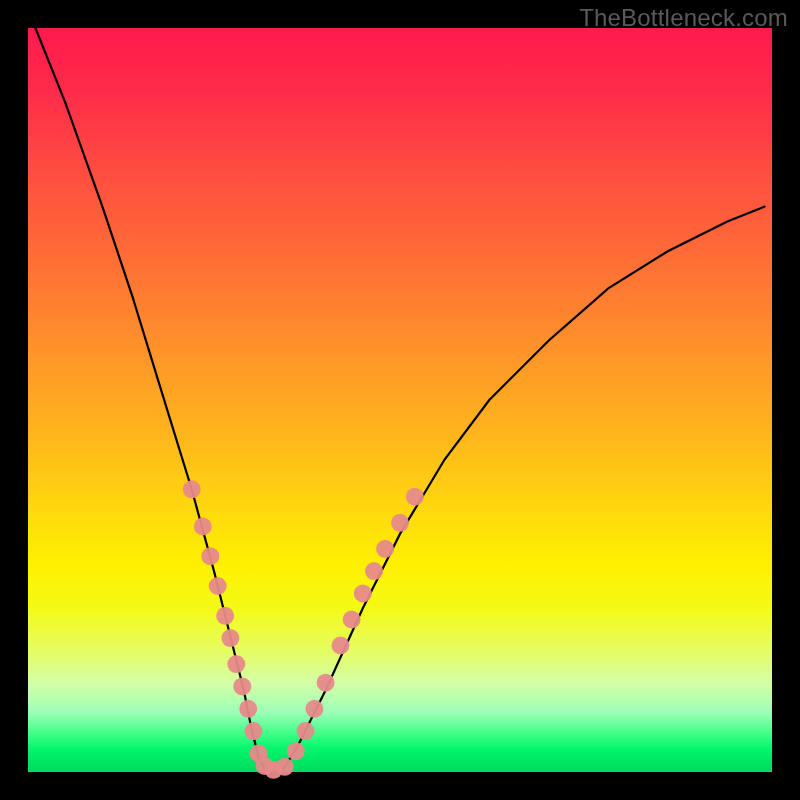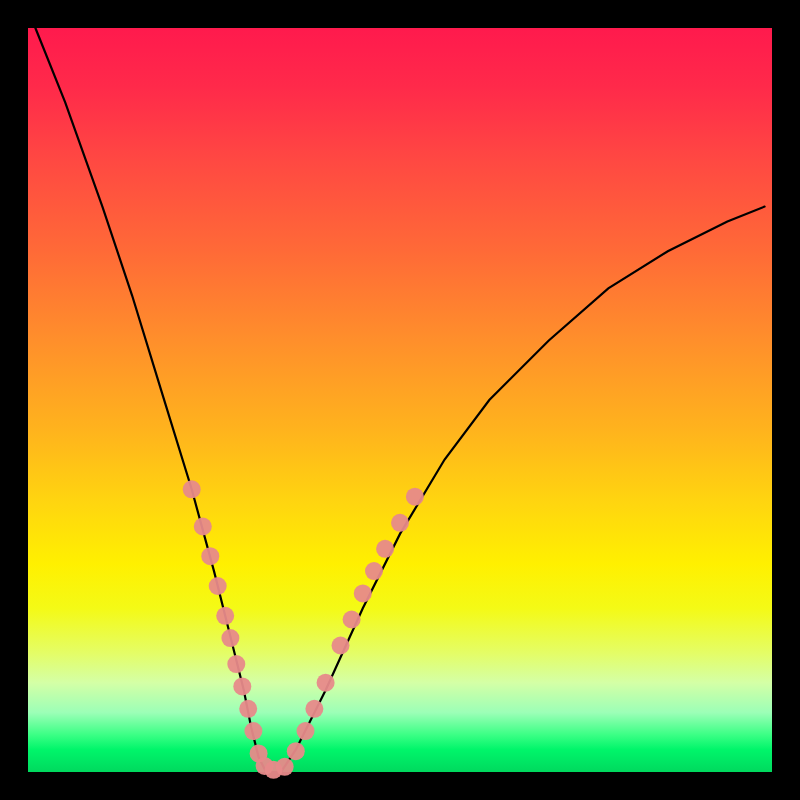--- a/index.html
+++ b/index.html
@@ -92,13 +92,14 @@
           <circle cx="312.5" cy="617.5" r="9" fill="#e78a8a" fill-opacity="0.95"></circle>
           <circle cx="323.6" cy="591.5" r="9" fill="#e78a8a" fill-opacity="0.95"></circle>
           <circle cx="334.8" cy="565.4" r="9" fill="#e78a8a" fill-opacity="0.95"></circle>
           <circle cx="346.0" cy="543.1" r="9" fill="#e78a8a" fill-opacity="0.95"></circle>
           <circle cx="357.1" cy="520.8" r="9" fill="#e78a8a" fill-opacity="0.95"></circle>
           <circle cx="372.0" cy="494.8" r="9" fill="#e78a8a" fill-opacity="0.95"></circle>
           <circle cx="386.9" cy="468.7" r="9" fill="#e78a8a" fill-opacity="0.95"></circle>
         </g>
     </svg>
   </div>
+  <div class="watermark">TheBottleneck.com</div>
 </div>
 
 </body></html>

